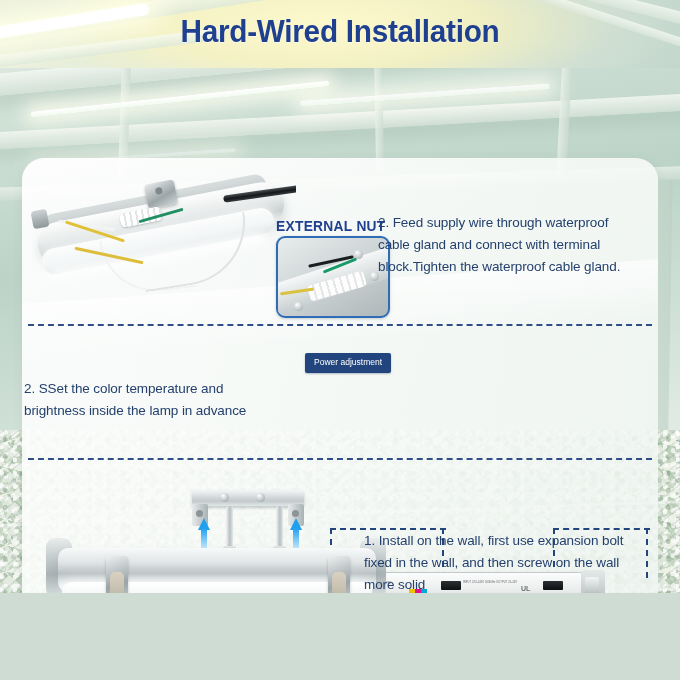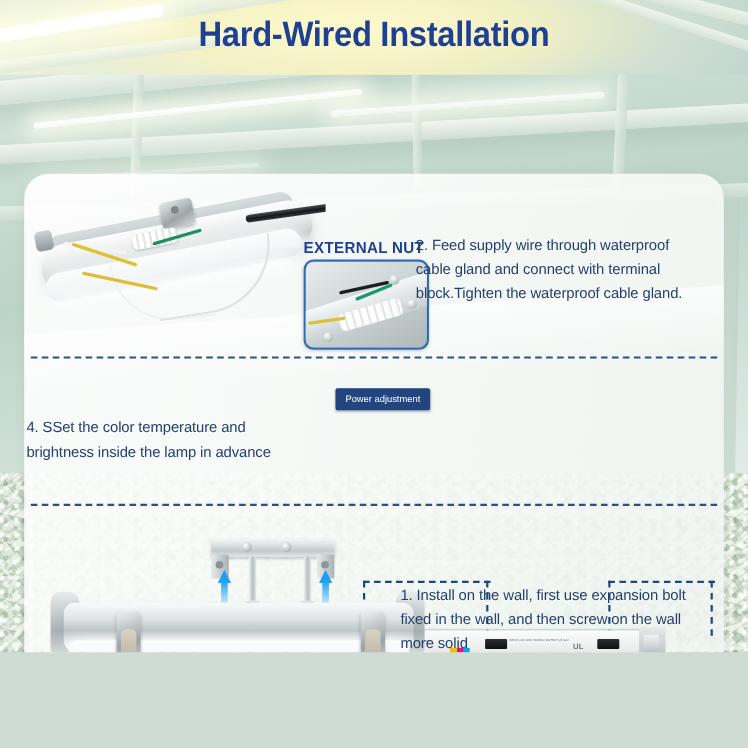--- a/index.html
+++ b/index.html
@@ -375,19 +375,19 @@
     <div class="i-black"></div>
     <div class="i-green"></div>
     <div class="i-yel"></div>
     <div class="i-scr s1"></div>
     <div class="i-scr s2"></div>
     <div class="i-scr s3"></div>
   </div>
 
   <div class="steptext step1">2. Feed supply wire through waterproof cable gland and connect with terminal block.Tighten the waterproof cable gland.</div>
 
-  <div class="steptext step2">4. SSet the color temperature and brightness inside the lamp in advance</div>
+  <div class="steptext step2">2. SSet the color temperature and brightness inside the lamp in advance</div>
 
   <div class="badge badge-power">Power adjustment</div>
 
   <div class="steptext step3">1. Install on the wall, first use expansion bolt fixed in the wall, and then screw on the wall more solid</div>
 
 </div>
 
 </body></html>

